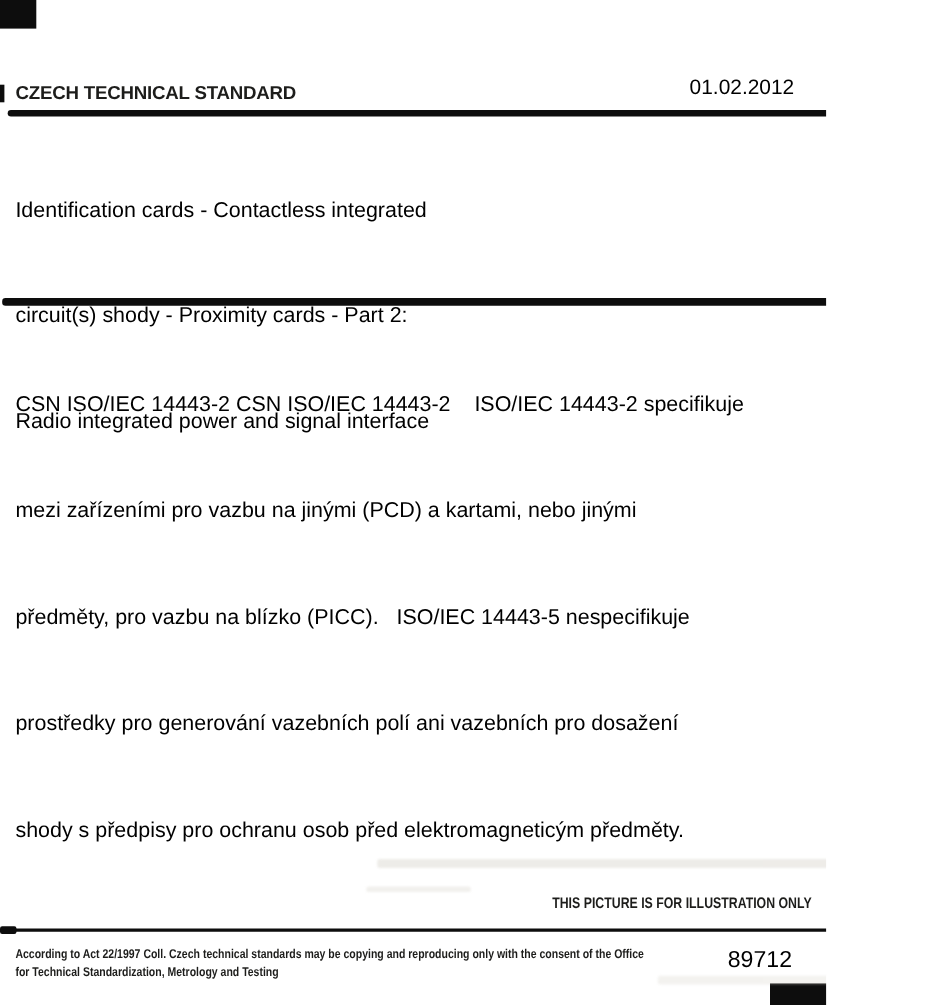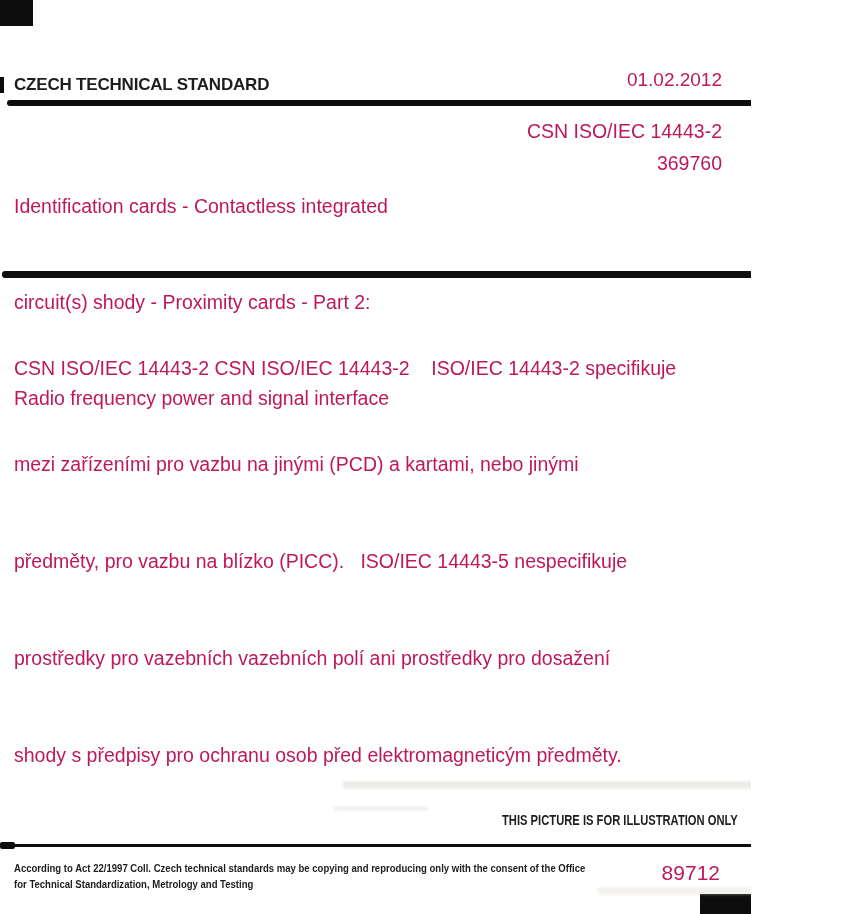--- a/index.html
+++ b/index.html
@@ -5,21 +5,21 @@
   html,body{margin:0;padding:0;background:#ffffff;}
   .page{
     position:relative;
     width:751px;height:914px;
     background:#ffffff;
     font-family:"Liberation Sans", sans-serif;
     overflow:hidden;
   }
   .abs{position:absolute;}
   .ink{color:#1d1d1b;}
-  .accent{color:#be185d;}
+  .accent{color:#000000;}
 
   .corner-mark{background:#0d0d0d;}
   .corner-top-left{left:0;top:0;width:33px;height:26px;}
   .edge-sliver{left:0;top:77px;width:4px;height:16px;}
   .corner-bottom-right{left:700px;top:894px;width:165px;height:20px;}
 
   .doc-title{
     left:14px;top:75px;
     font-size:17px;font-weight:bold;letter-spacing:-0.2px;
     line-height:20px;
@@ -29,21 +29,21 @@
     font-size:19px;text-align:right;
   }
 
   .rule{background:#0d0d0d;border-radius:3px;}
   .rule-1{left:7px;top:100px;width:832px;height:6px;}
   .rule-2{left:2px;top:271px;width:841px;height:7px;}
   .rule-3{left:3px;top:844px;width:835px;height:3px;border-radius:1px;}
   .rule-3-blob{left:0;top:842px;width:15px;height:7px;border-radius:2px;background:#0d0d0d;}
 
   .std-title{
-    left:14px;top:126px;
+    left:14px;top:111px;
     font-size:19.5px;line-height:32px;
     white-space:pre-wrap;
   }
   .std-ref{
     right:29px;top:115px;
     font-size:19.5px;line-height:32px;
     text-align:right;
   }
 
   .abstract{
@@ -84,33 +84,29 @@
   <div class="abs corner-mark edge-sliver"></div>
   <div class="abs corner-mark corner-bottom-right"></div>
 
   <div class="abs doc-title ink">CZECH TECHNICAL STANDARD</div>
   <div class="abs issue-date accent">01.02.2012</div>
   <div class="abs rule rule-1"></div>
 
   <div class="abs std-title accent">
     <div>Identification cards - Contactless integrated</div>
     <div>circuit(s) shody - Proximity cards - Part 2:</div>
-    <div>Radio frequency power and signal interface</div>
-  </div>
-  <div class="abs std-ref accent">
-    <div>CSN ISO/IEC 14443-2</div>
-    <div>369760</div>
+    <div>Radio integrated power and signal interface</div>
   </div>
   <div class="abs rule rule-2"></div>
 
   <div class="abs abstract accent">
     <div>CSN ISO/IEC 14443-2 CSN ISO/IEC 14443-2    ISO/IEC 14443-2 specifikuje</div>
     <div>mezi zařízeními pro vazbu na jinými (PCD) a kartami, nebo jinými</div>
     <div>předměty, pro vazbu na blízko (PICC).   ISO/IEC 14443-5 nespecifikuje</div>
-    <div>prostředky pro vazebních vazebních polí ani prostředky pro dosažení</div>
+    <div>prostředky pro generování vazebních polí ani vazebních pro dosažení</div>
     <div>shody s předpisy pro ochranu osob před elektromagneticým předměty.</div>
     
     
     
   </div>
 
   <div class="abs watermark wm-1"></div>
   <div class="abs watermark wm-2"></div>
   <div class="abs watermark wm-3"></div>
 

